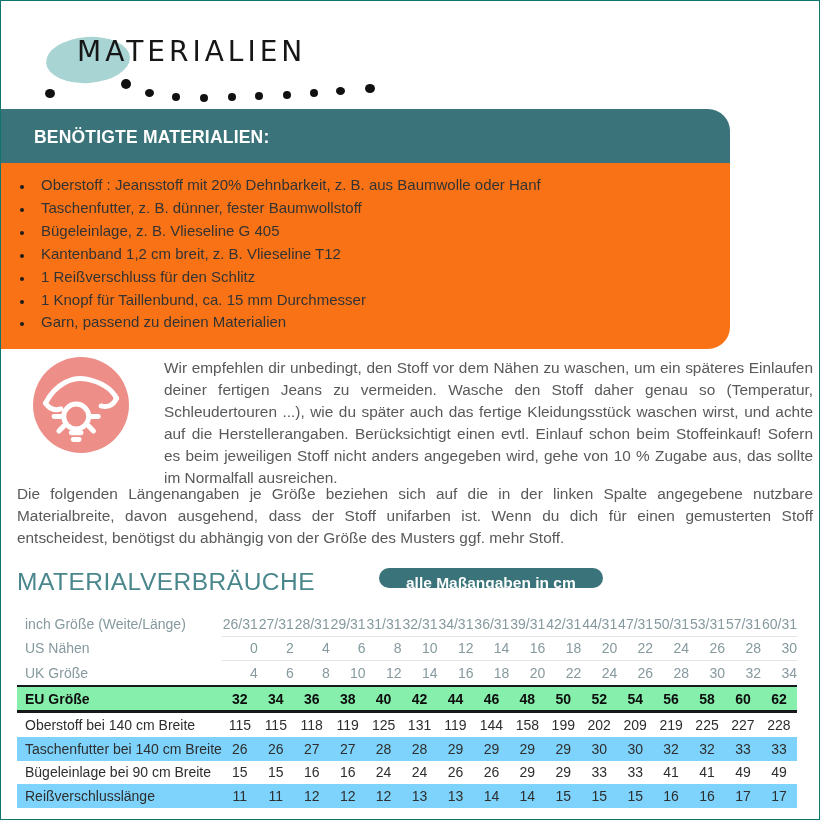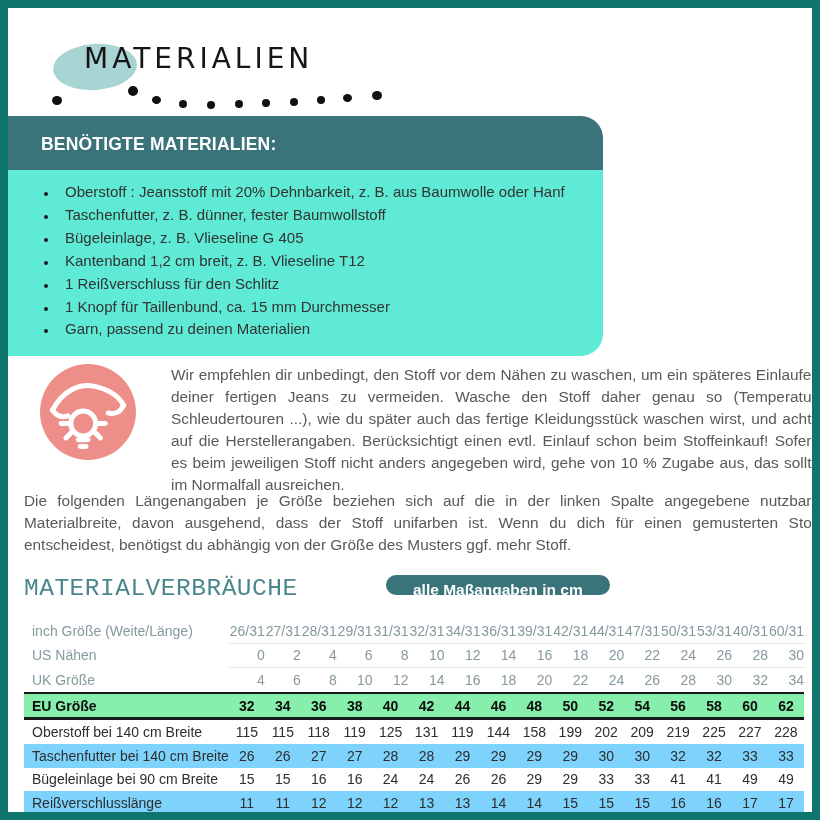--- a/index.html
+++ b/index.html
@@ -1,43 +1,43 @@
 <!DOCTYPE html>
 <html><head>
 <meta charset="utf-8">
 <style>
   html,body { margin:0; padding:0; background:#ffffff; }
   .page {
     position:relative; width:820px; height:820px; box-sizing:border-box;
-    background:#ffffff; border:8px solid #0f766e; overflow:hidden;
+    background:#ffffff; border:1px solid #0f766e; overflow:hidden;
     font-family:"Liberation Sans", sans-serif;
   }
 
   
   .title-ellipse {
     position:absolute; left:45px; top:36px; width:84px; height:46px;
     background:#A8D4D4; border-radius:50%; transform:rotate(-4deg);
   }
   .page-title {
     position:absolute; left:76px; top:34px; font-size:28px; letter-spacing:4px;
     color:#161616; font-weight:400; font-family:"DejaVu Sans", sans-serif;
   }
   .dots { position:absolute; left:44px; top:82px; width:350px; height:24px; }
   .dots span { position:absolute; background:#111; border-radius:50%; }
 
   
   .materials-box {
-    position:absolute; top:108px; left:0; width:595px;
+    position:absolute; top:108px; left:0; width:729px;
     border-radius:0 22px 22px 0; overflow:hidden;
   }
   .materials-header {
     background:#3A747A; color:#ffffff; font-weight:bold; font-size:17.5px;
     padding:18px 33px 15px 33px; letter-spacing:0.2px;
   }
-  .materials-body { background:#5eead4; padding:11px 33px 15px 34px; }
+  .materials-body { background:#f97316; padding:11px 33px 15px 17px; }
   .materials-body ul { margin:0; padding-left:16px; }
   .materials-body li {
     font-size:15px; color:#333333; line-height:22.9px; padding-left:7px;
   }
   .materials-body li::marker { color:#1d1d1d; font-size:12px; }
 
   
   .tip { position:absolute; top:356px; left:32px; width:780px; display:flex; align-items:flex-start; }
   .tip-icon { width:96px; height:96px; flex:none; display:block; }
   .tip-text {
@@ -47,21 +47,21 @@
 
   
   .intro {
     position:absolute; top:482px; left:16px; width:796px;
     font-size:15.4px; line-height:21.9px; color:#58595b; text-align:justify;
   }
 
   
   .consumption-heading {
     position:absolute; top:567px; left:16px; font-size:24.5px;
-    color:#4A878D; letter-spacing:0.5px; font-weight:400;font-family:Liberation Mono, monospace;
+    color:#4A878D; letter-spacing:0.5px; font-weight:400;
   }
   .badge {
     position:absolute; top:567px; left:378px; height:20px; line-height:30px;
     background:#3A747A; color:#ffffff; font-weight:bold; font-size:15.5px;
     padding:0 27px; border-radius:16px;
   }
 
   
   .consumption-table {
     position:absolute; top:611px; left:16px; width:780px;
@@ -150,21 +150,21 @@
           <td class="value-cell">31/31</td>
           <td class="value-cell">32/31</td>
           <td class="value-cell">34/31</td>
           <td class="value-cell">36/31</td>
           <td class="value-cell">39/31</td>
           <td class="value-cell">42/31</td>
           <td class="value-cell">44/31</td>
           <td class="value-cell">47/31</td>
           <td class="value-cell">50/31</td>
           <td class="value-cell">53/31</td>
-          <td class="value-cell">40/31</td>
+          <td class="value-cell">57/31</td>
           <td class="value-cell">60/31</td>
         </tr>
         <tr class="row-muted">
           <td class="label-cell">US Nähen</td>
           <td class="value-cell">0</td>
           <td class="value-cell">2</td>
           <td class="value-cell">4</td>
           <td class="value-cell">6</td>
           <td class="value-cell">8</td>
           <td class="value-cell">10</td>

